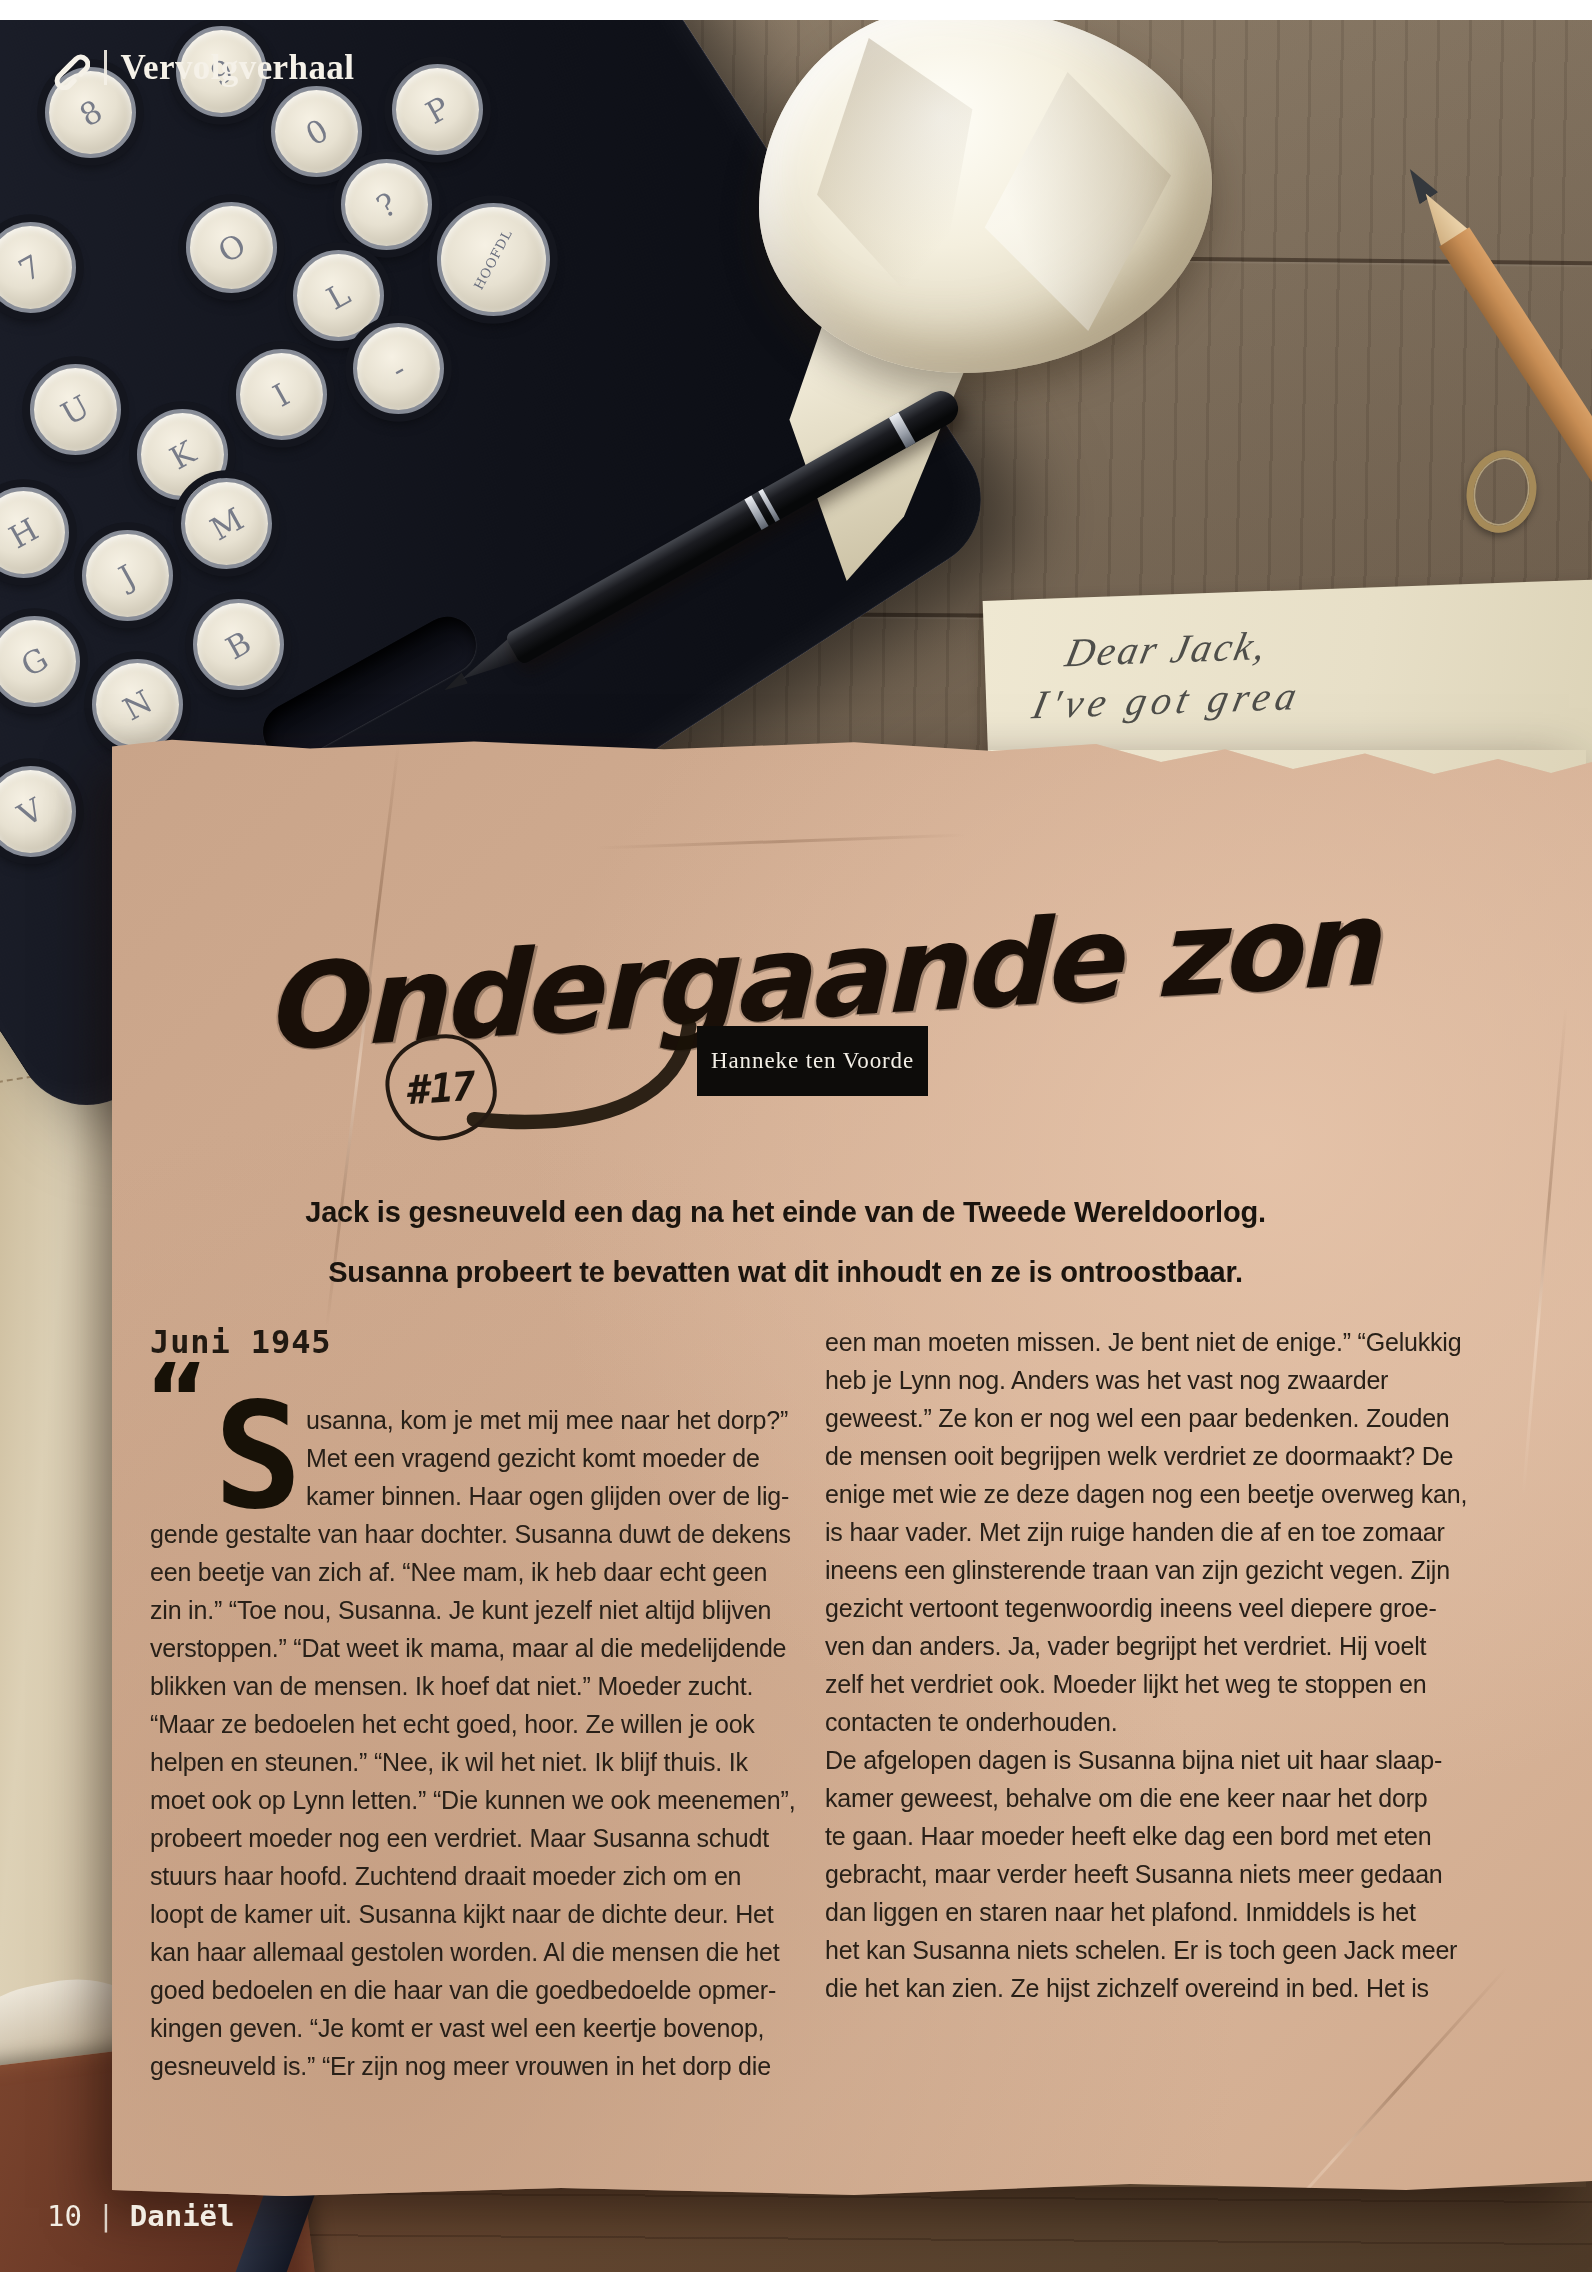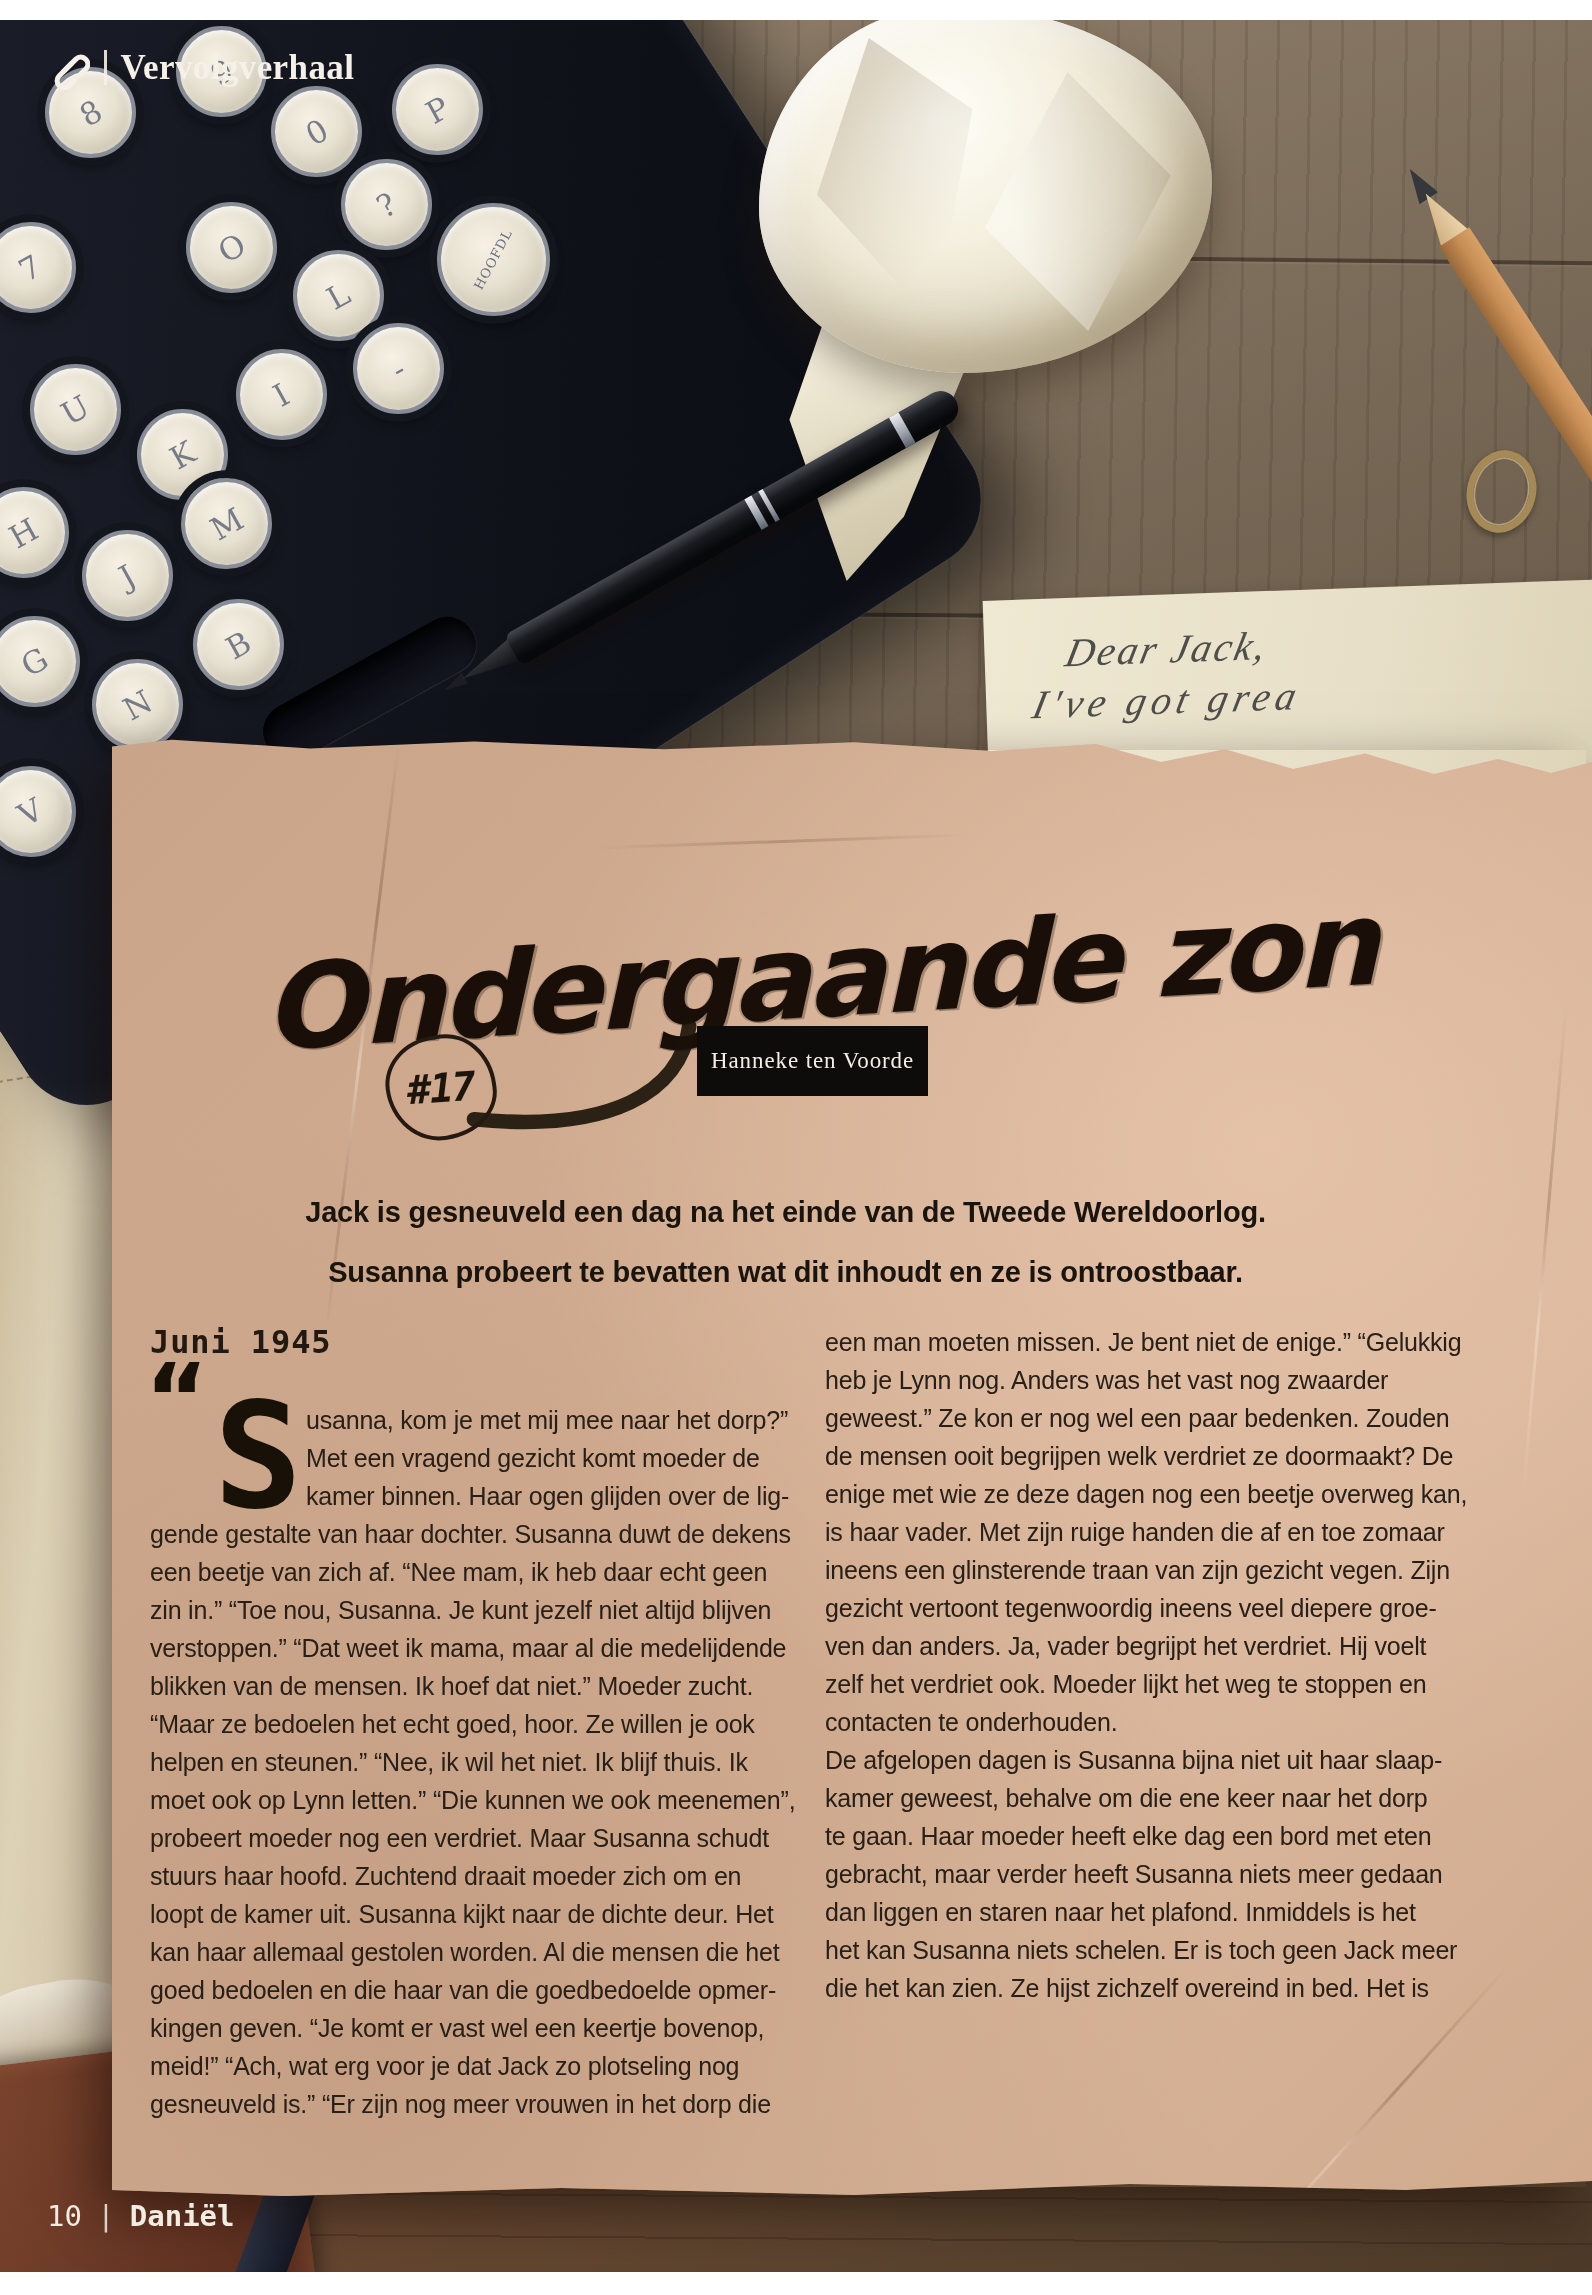--- a/index.html
+++ b/index.html
@@ -321,21 +321,20 @@
           <div class="line">blikken van de mensen. Ik hoef dat niet.” Moeder zucht.</div>
           <div class="line">“Maar ze bedoelen het echt goed, hoor. Ze willen je ook</div>
           <div class="line">helpen en steunen.” “Nee, ik wil het niet. Ik blijf thuis. Ik</div>
           <div class="line">moet ook op Lynn letten.” “Die kunnen we ook meenemen”,</div>
           <div class="line">probeert moeder nog een verdriet. Maar Susanna schudt</div>
           <div class="line">stuurs haar hoofd. Zuchtend draait moeder zich om en</div>
           <div class="line">loopt de kamer uit. Susanna kijkt naar de dichte deur. Het</div>
           <div class="line">kan haar allemaal gestolen worden. Al die mensen die het</div>
           <div class="line">goed bedoelen en die haar van die goedbedoelde opmer-</div>
           <div class="line">kingen geven. “Je komt er vast wel een keertje bovenop,</div>
-          <div class="line">meid!” “Ach, wat erg voor je dat Jack zo plotseling nog</div>
           <div class="line">gesneuveld is.” “Er zijn nog meer vrouwen in het dorp die</div>
         </div>
     </div>
 
     <div class="col col2">
       <div>
           <div class="line">een man moeten missen. Je bent niet de enige.” “Gelukkig</div>
           <div class="line">heb je Lynn nog. Anders was het vast nog zwaarder</div>
           <div class="line">geweest.” Ze kon er nog wel een paar bedenken. Zouden</div>
           <div class="line">de mensen ooit begrijpen welk verdriet ze doormaakt? De</div>

